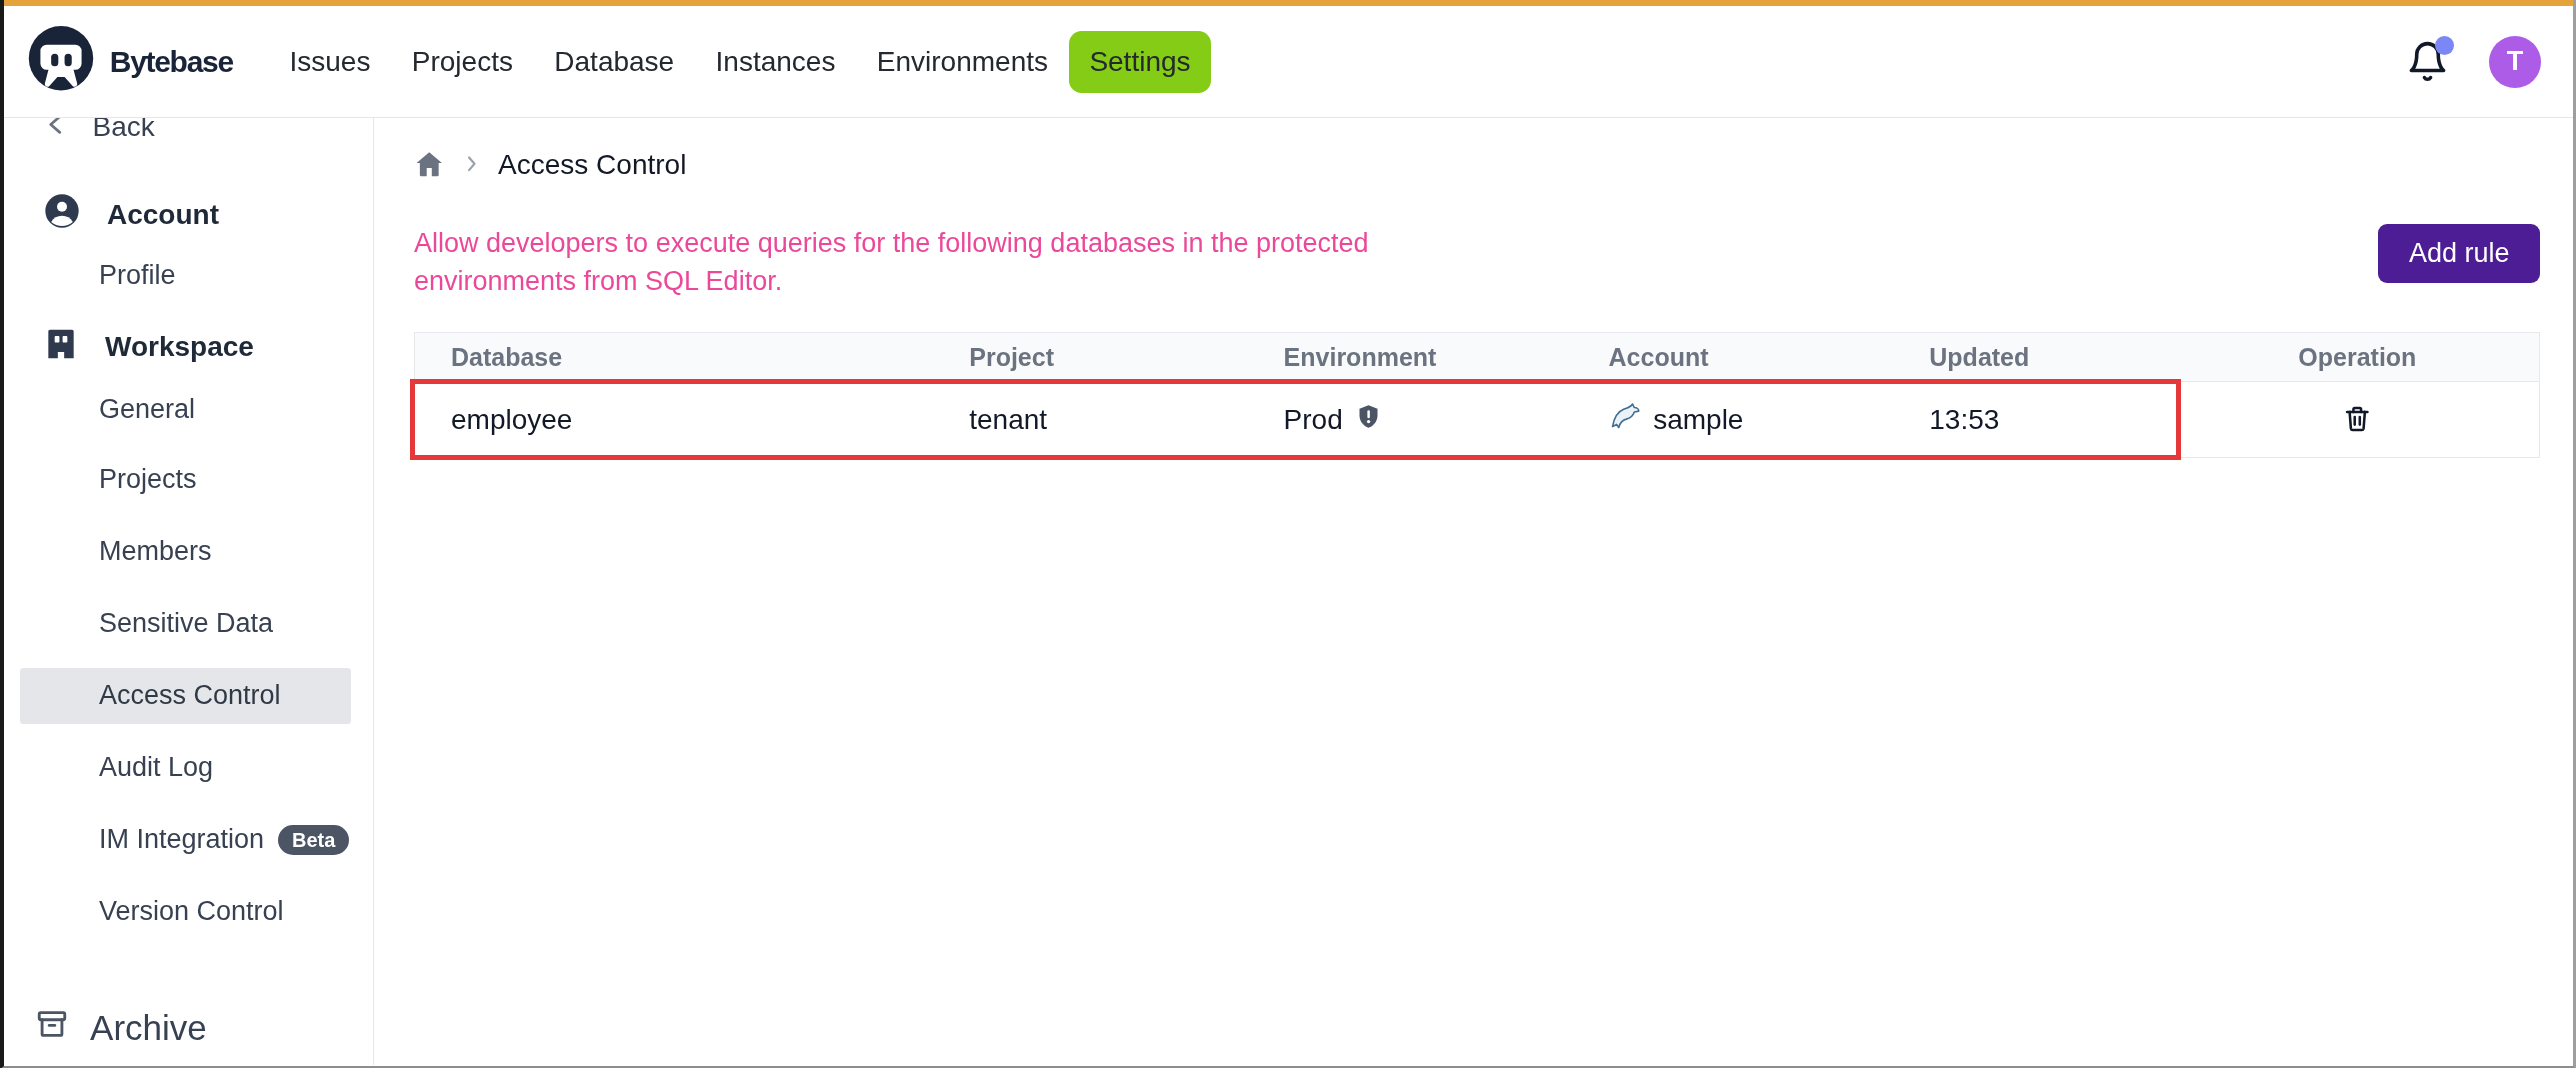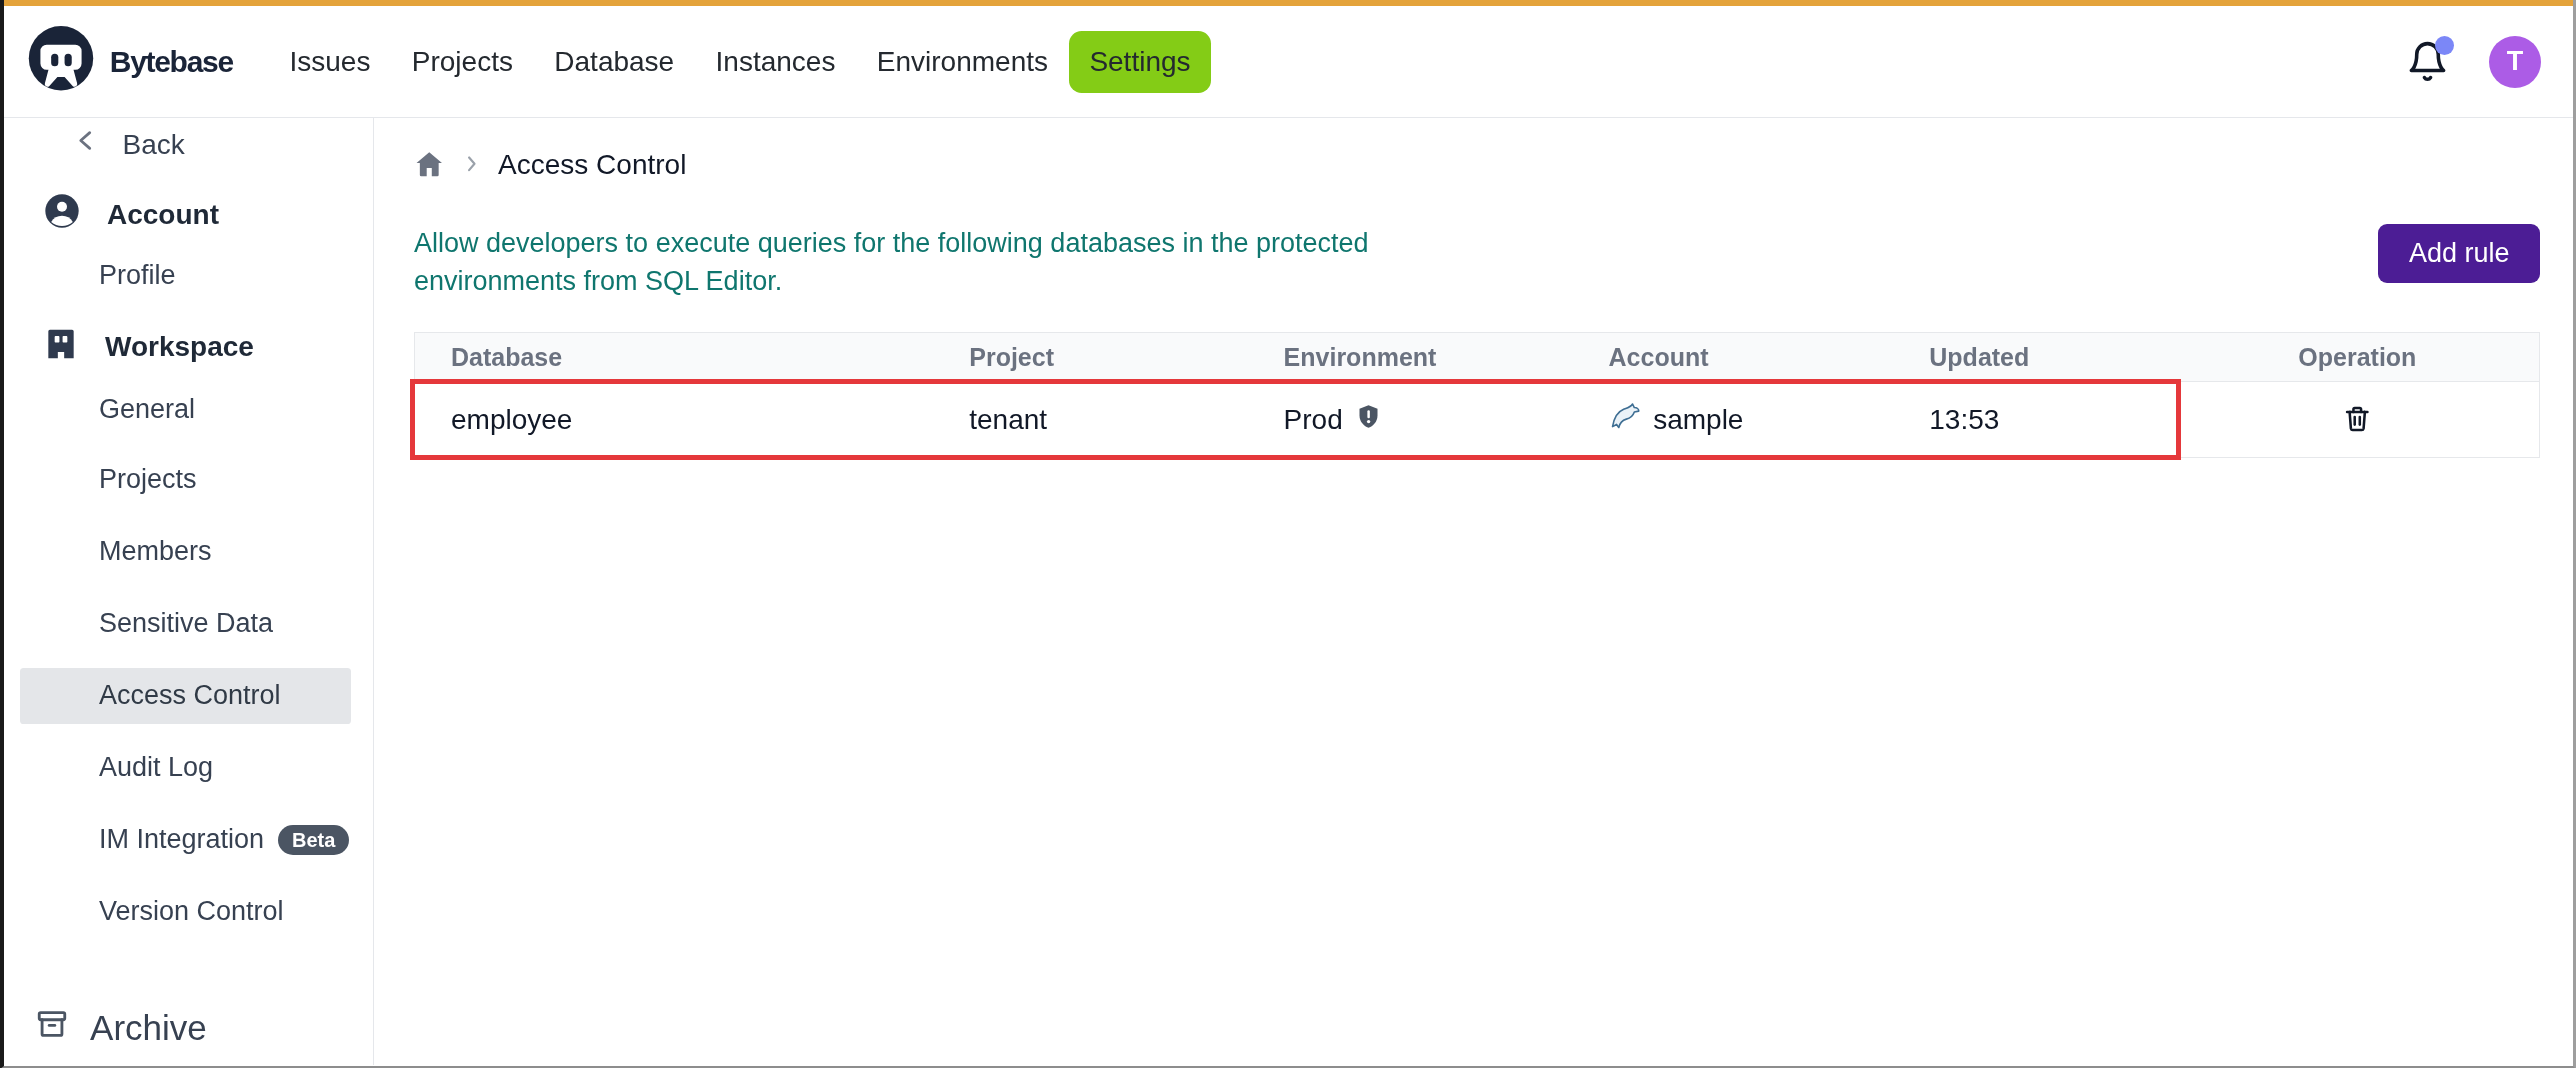--- a/index.html
+++ b/index.html
@@ -19,37 +19,37 @@
   .nav-link{ font-size:28px; color:#24292f; padding:15.3px 20.7px; border-radius:12.6px; cursor:pointer; white-space:nowrap; }
   .nav-link.active{ background:#84cc16; }
   .header-right{ margin-left:auto; display:flex; align-items:center; gap:40px; }
   .bell-wrap{ position:relative; width:43px; height:45px; cursor:pointer; }
   .bell-dot{ position:absolute; top:-3.6px; right:-5.4px; width:19px; height:19px; border-radius:50%; background:#7B87F7; }
   .avatar{ width:52px; height:52px; border-radius:50%; background:#AC5CE6; color:#fff; font-size:27px; font-weight:600; display:flex; align-items:center; justify-content:center; cursor:pointer; }
 
   
   .body-row{ display:flex; height:947px; }
   .sidebar{ width:370px; flex-shrink:0; border-right:1.8px solid #e5e7eb; position:relative; overflow:hidden; }
-  .back-row{ height:50px; margin-top:-7.2px; display:flex; align-items:flex-end; padding-left:32px; gap:21.6px; font-size:28px; color:#374151; cursor:pointer;margin-left:38px; }
+  .back-row{ height:50px; margin-top:-7.2px; display:flex; align-items:flex-start; padding-left:40px; gap:21.6px; font-size:28px; color:#374151; cursor:pointer; }
   .section-row{ height:57px; display:flex; align-items:center; padding-left:38px; gap:25px; font-size:28px; font-weight:600; color:#1f2937; cursor:pointer; }
   .row-account{ margin-top:25px; }
   .row-workspace{ margin-top:10.8px; }
   .sub-row{ height:72px; display:flex; align-items:center; padding-left:95px; font-size:27px; color:#374151; cursor:pointer; }
   .row-profile{ height:65px; }
   .row-general{ height:68px; }
   .sub-row.active{ height:56px; margin:8px 22.5px 8px 16px; padding-left:79px; background:#e4e6e9; border-radius:3.6px; color:#303a46; }
   .badge-beta{ background:#4b5563; color:#fff; font-size:20px; font-weight:600; padding:5.4px 13.5px; border-radius:897px; margin-left:14.4px; line-height:1; }
   .archive-row{ position:absolute; left:0; right:0; bottom:12.6px; height:50px; display:flex; align-items:center; padding-left:30.5px; gap:21.6px; font-size:35px; color:#374151; cursor:pointer; }
 
   
   .main{ flex:1; padding:0 33px 0 40px; position:relative; }
   .breadcrumb{ margin-top:29px; height:36px; display:flex; align-items:center; gap:16px; }
   .breadcrumb-label{ font-size:28px; font-weight:500; color:#111827; }
   .content-head{ margin-top:41px; display:flex; justify-content:space-between; align-items:flex-start; }
-  .description{ width:966px; font-size:27px; line-height:38px; color:#0f766e; }
+  .description{ width:966px; font-size:27px; line-height:38px; color:#ec4899; }
   .add-rule{ height:59px; padding:0 30.5px; background:#4c1d95; color:#fff; font-size:27px; font-weight:500; border:none; border-radius:9px; cursor:pointer; font-family:inherit; }
 
   .table-wrap{ margin-top:32px; position:relative; border:1.8px solid #e6e8eb; background:#fff; }
   .thead{ display:flex; height:49px; align-items:center; background:#f9fafb; border-bottom:1.8px solid #e6e8eb; font-size:25px; font-weight:600; color:#6b7280; }
   .trow{ display:flex; height:75px; align-items:center; font-size:28px; color:#111827; }
   .cell{ padding-left:36px; display:flex; align-items:center; gap:12.6px; }
   .c-db{ width:24.4%; } .c-proj{ width:14.8%; } .c-env{ width:15.3%; }
   .c-inst{ width:15.1%; } .c-upd{ width:13.3%; }
   .c-op{ width:17.1%; justify-content:center; padding-left:0; }
   .trash-btn{ background:none; border:none; cursor:pointer; display:flex; align-items:center; }

